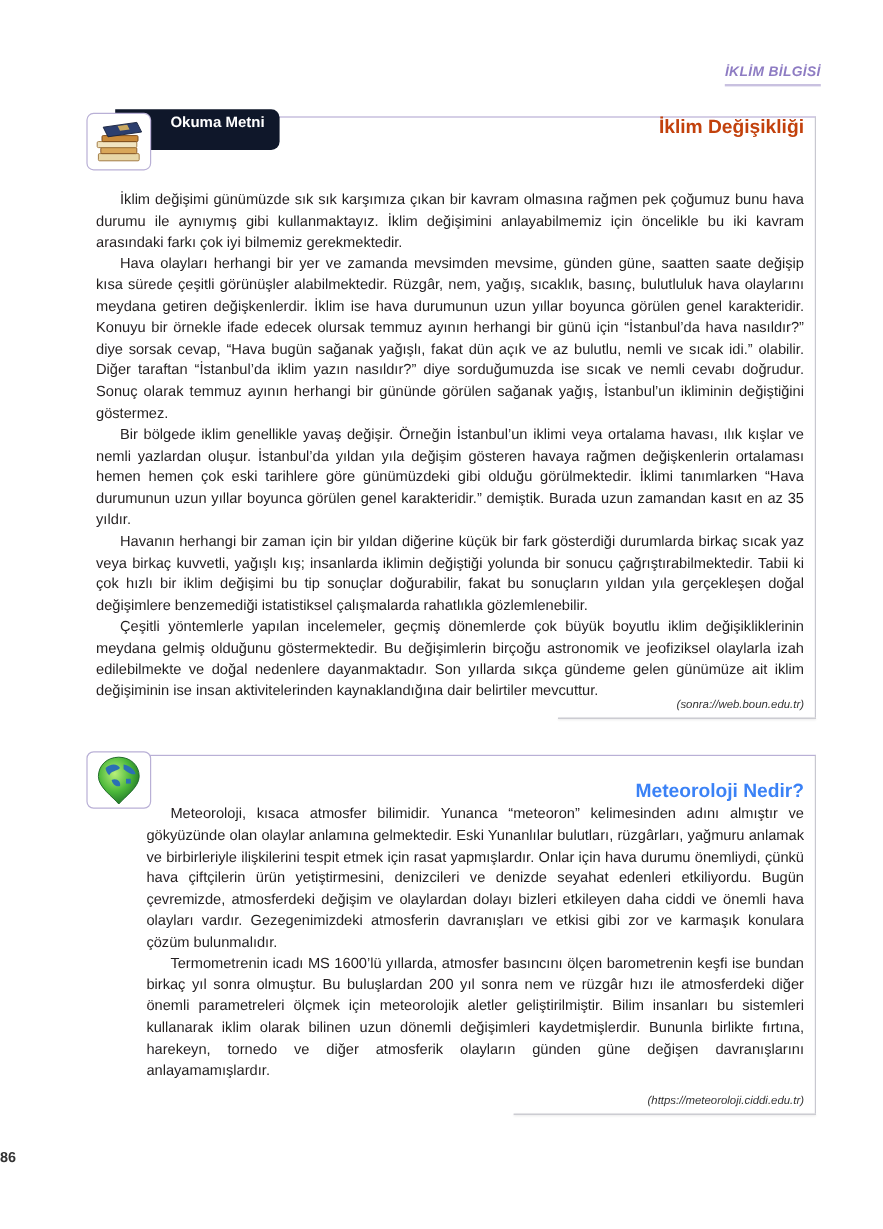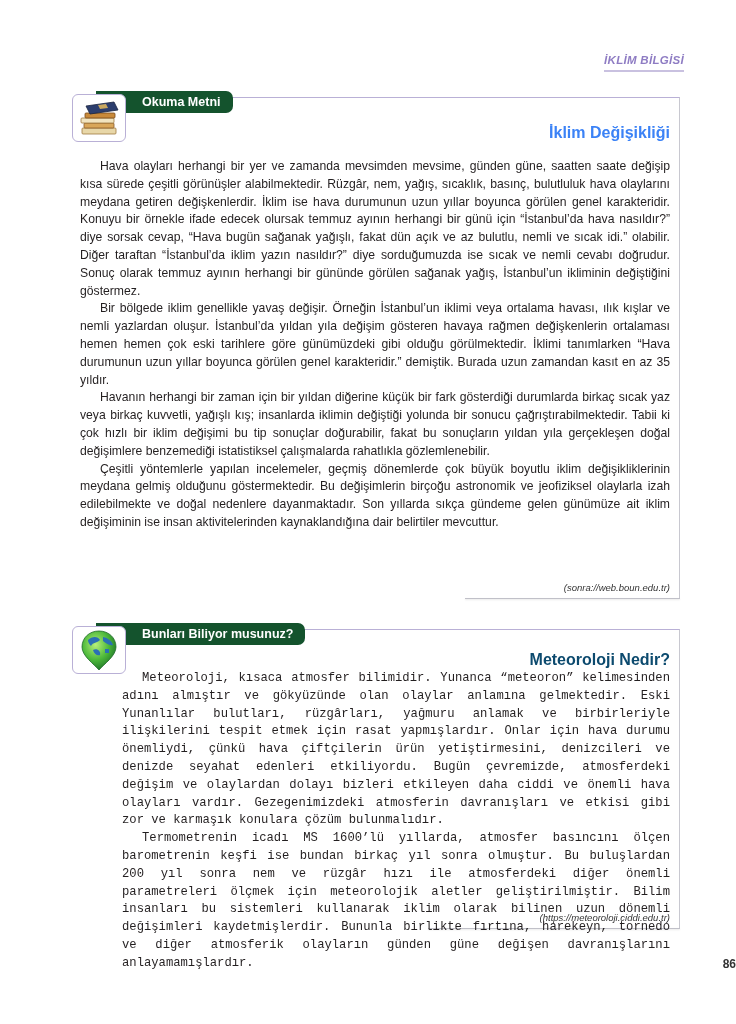--- a/index.html
+++ b/index.html
@@ -26,38 +26,38 @@
       border-bottom: 1.5px solid #c0c0c8;
       box-shadow: 0 1px 2px rgba(0,0,0,0.12);
     }
     .icon-tile {
       position: absolute; left: 6px; top: 6px; width: 52px; height: 46px;
       background: #fff; border: 1px solid #b9b0d6; border-radius: 6px;
       z-index: 3; display: flex; align-items: center; justify-content: center;
     }
     .tab {
       position: absolute; left: 30px; top: 3px; height: 22px;
-      background: #14532d; border-radius: 0 7px 7px 0;
+      background: #0f172a; border-radius: 0 7px 7px 0;
       color: #ffffff; font-weight: bold; font-size: 12.5px;
-      line-height: 22px; padding: 0 12px 0 46px; z-index: 2;
+      line-height: 22px; padding: 0 12px 12px 46px; z-index: 2;
     }
     .box-title {
       position: absolute; right: 10px; font-weight: bold; font-size: 16px;
     }
     .body-text {
       position: absolute; font-size: 12.2px; line-height: 17.8px;
       text-align: justify; color: #231f20;
     }
     .body-text p { margin: 0; text-indent: 20px; }
     .source {
       position: absolute; right: 10px; font-size: 9.5px; font-style: italic; color: #333;
     }
     .page-number {
       position: absolute; left: 0; width: 736px; top: 957px;
-      text-align: right; font-size: 12px; font-weight: bold; color: #333;
+      text-align: left; font-size: 12px; font-weight: bold; color: #333;
     }
   </style>
 </head>
 <body>
 
 <div class="header-section">İKLİM BİLGİSİ</div>
 
 <div class="box" style="top:88px; height:520px;">
   <div class="box-frame" style="height:500px;"></div>
   <div class="box-bottom" style="top:510px; width:215px;"></div>
@@ -65,22 +65,23 @@
     <svg width="46" height="40" viewBox="0 0 46 40">
       <rect x="6" y="30" width="34" height="6" rx="1" fill="#e8d7a8" stroke="#a07840" stroke-width="0.8"></rect>
       <rect x="8" y="25" width="30" height="5" rx="1" fill="#d9a75a" stroke="#8a5a2a" stroke-width="0.8"></rect>
       <rect x="5" y="20" width="33" height="5" rx="1" fill="#f1e4c0" stroke="#a07840" stroke-width="0.8"></rect>
       <rect x="9" y="15" width="30" height="5" rx="1" fill="#c98a3a" stroke="#7a4a1a" stroke-width="0.8"></rect>
       <polygon points="10,8 38,4 42,12 14,16" fill="#2c3e6e" stroke="#1a2540" stroke-width="0.8"></polygon>
       <polygon points="22,7 30,6 32,10 24,11" fill="#c9a860"></polygon>
     </svg>
   </div>
   <div class="tab">Okuma Metni</div>
-  <div class="box-title" style="top:36px; color:#3b82f6;">İklim Değişikliği</div>
+  <div class="box-title" style="top:10px; color:#c2410c;">İklim Değişikliği</div>
   <div class="body-text" style="left:14px; right:10px; top:70px;">
+    <p>İklim değişimi günümüzde sık sık karşımıza çıkan bir kavram olmasına rağmen pek çoğumuz bunu hava durumu ile aynıymış gibi kullanmaktayız. İklim değişimini anlayabilmemiz için öncelikle bu iki kavram arasındaki farkı çok iyi bilmemiz gerekmektedir.</p>
     <p>Hava olayları herhangi bir yer ve zamanda mevsimden mevsime, günden güne, saatten saate değişip kısa sürede çeşitli görünüşler alabilmektedir. Rüzgâr, nem, yağış, sıcaklık, basınç, bulutluluk hava olaylarını meydana getiren değişkenlerdir. İklim ise hava durumunun uzun yıllar boyunca görülen genel karakteridir. Konuyu bir örnekle ifade edecek olursak temmuz ayının herhangi bir günü için “İstanbul’da hava nasıldır?” diye sorsak cevap, “Hava bugün sağanak yağışlı, fakat dün açık ve az bulutlu, nemli ve sıcak idi.” olabilir. Diğer taraftan “İstanbul’da iklim yazın nasıldır?” diye sorduğumuzda ise sıcak ve nemli cevabı doğrudur. Sonuç olarak temmuz ayının herhangi bir gününde görülen sağanak yağış, İstanbul’un ikliminin değiştiğini göstermez.</p>
     <p>Bir bölgede iklim genellikle yavaş değişir. Örneğin İstanbul’un iklimi veya ortalama havası, ılık kışlar ve nemli yazlardan oluşur. İstanbul’da yıldan yıla değişim gösteren havaya rağmen değişkenlerin ortalaması hemen hemen çok eski tarihlere göre günümüzdeki gibi olduğu görülmektedir. İklimi tanımlarken “Hava durumunun uzun yıllar boyunca görülen genel karakteridir.” demiştik. Burada uzun zamandan kasıt en az 35 yıldır.</p>
     <p>Havanın herhangi bir zaman için bir yıldan diğerine küçük bir fark gösterdiği durumlarda birkaç sıcak yaz veya birkaç kuvvetli, yağışlı kış; insanlarda iklimin değiştiği yolunda bir sonucu çağrıştırabilmektedir. Tabii ki çok hızlı bir iklim değişimi bu tip sonuçlar doğurabilir, fakat bu sonuçların yıldan yıla gerçekleşen doğal değişimlere benzemediği istatistiksel çalışmalarda rahatlıkla gözlemlenebilir.</p>
     <p>Çeşitli yöntemlerle yapılan incelemeler, geçmiş dönemlerde çok büyük boyutlu iklim değişikliklerinin meydana gelmiş olduğunu göstermektedir. Bu değişimlerin birçoğu astronomik ve jeofiziksel olaylarla izah edilebilmekte ve doğal nedenlere dayanmaktadır. Son yıllarda sıkça gündeme gelen günümüze ait iklim değişiminin ise insan aktivitelerinden kaynaklandığına dair belirtiler mevcuttur.</p>
   </div>
   <div class="source" style="top:494px;">(sonra://web.boun.edu.tr)</div>
 </div>
 
 <div class="box" style="top:620px; height:310px;">
   <div class="box-frame" style="height:298px;"></div>
@@ -94,22 +95,21 @@
           <stop offset="100%" stop-color="#237a2a"></stop>
         </radialGradient>
       </defs>
       <path d="M20 3 C30 3 37 10 37 19 C37 28 25 36 20 42 C15 36 3 28 3 19 C3 10 10 3 20 3 Z" fill="url(#gg)" stroke="#1f6a2a" stroke-width="0.8"></path>
       <path d="M9 12 C13 8 19 8 21 12 C18 15 14 14 12 18 C10 16 9 14 9 12 Z" fill="#2b6fb5"></path>
       <path d="M24 9 C29 10 33 13 34 17 C30 18 27 15 24 13 Z" fill="#2b6fb5"></path>
       <path d="M14 22 C18 20 22 23 21 27 C18 28 15 26 14 22 Z" fill="#2b6fb5"></path>
       <rect x="26" y="21" width="4" height="4" fill="#2b6fb5"></rect>
     </svg>
   </div>
-  <div class="tab">Bunları Biliyor musunuz?</div>
-  <div class="box-title" style="top:31px; color:#0c4a6e;">Meteoroloji Nedir?</div>
-  <div class="body-text" style="left:56px; right:10px; top:50px;font-family:Liberation Mono, monospace;">
+  <div class="box-title" style="top:31px; color:#3b82f6;">Meteoroloji Nedir?</div>
+  <div class="body-text" style="left:56px; right:10px; top:50px;">
     <p>Meteoroloji, kısaca atmosfer bilimidir. Yunanca “meteoron” kelimesinden adını almıştır ve gökyüzünde olan olaylar anlamına gelmektedir. Eski Yunanlılar bulutları, rüzgârları, yağmuru anlamak ve birbirleriyle ilişkilerini tespit etmek için rasat yapmışlardır. Onlar için hava durumu önemliydi, çünkü hava çiftçilerin ürün yetiştirmesini, denizcileri ve denizde seyahat edenleri etkiliyordu. Bugün çevremizde, atmosferdeki değişim ve olaylardan dolayı bizleri etkileyen daha ciddi ve önemli hava olayları vardır. Gezegenimizdeki atmosferin davranışları ve etkisi gibi zor ve karmaşık konulara çözüm bulunmalıdır.</p>
     <p>Termometrenin icadı MS 1600’lü yıllarda, atmosfer basıncını ölçen barometrenin keşfi ise bundan birkaç yıl sonra olmuştur. Bu buluşlardan 200 yıl sonra nem ve rüzgâr hızı ile atmosferdeki diğer önemli parametreleri ölçmek için meteorolojik aletler geliştirilmiştir. Bilim insanları bu sistemleri kullanarak iklim olarak bilinen uzun dönemli değişimleri kaydetmişlerdir. Bununla birlikte fırtına, harekeyn, tornedo ve diğer atmosferik olayların günden güne değişen davranışlarını anlayamamışlardır.</p>
   </div>
   <div class="source" style="top:292px;">(https://meteoroloji.ciddi.edu.tr)</div>
 </div>
 
 <div class="page-number">86</div>
 
 </body></html>

